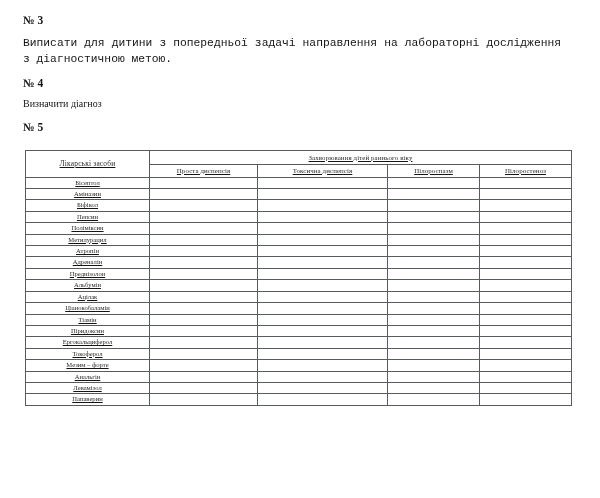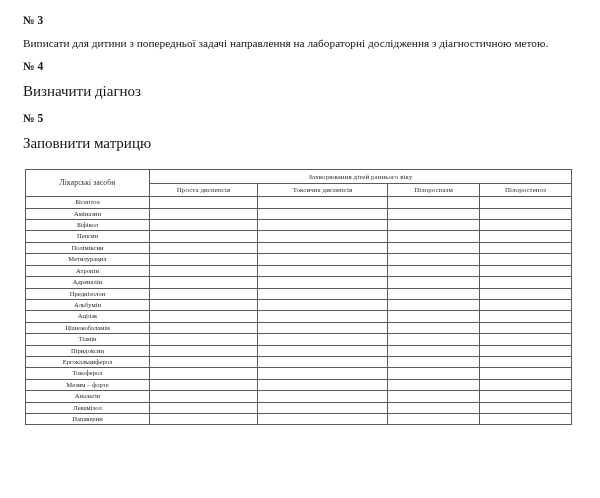--- a/index.html
+++ b/index.html
@@ -35,32 +35,34 @@
     line-height: 1.2;
     margin: 0 0 7px 0;
   }
 
   .q-body {
     font-size: 11.3px;
     line-height: 1.45;
     margin: 0 16px 9px 0;
     text-align: justify;
     text-justify: inter-word;
+    font-family: Liberation Mono, monospace;
   }
 
   .q-line {
-    font-size: 15px;
+    font-size: 10px;
     line-height: 1.45;
     margin: 0 0 9px 0;
   }
 
   
   .matrix-wrap {
     margin-top: 15px;
     padding-left: 2px;
+    text-decoration: underline;
   }
 
   table.matrix {
     border-collapse: collapse;
     width: 546px;
     table-layout: fixed;
     font-size: 6.7px;
   }
 
   table.matrix td,
@@ -122,21 +124,20 @@
   <div class="content">
 
     <div class="q-label">№ 3</div>
     <p class="q-body">Виписати для дитини з попередньої задачі направлення на лабораторні дослідження з діагностичною метою.</p>
 
     <div class="q-label">№ 4</div>
 
     <div class="q-line">Визначити  діагноз</div>
 
     <div class="q-label">№ 5</div>
-    <div class="q-line">Заповнити матрицю</div>
 
     <div class="matrix-wrap">
       <table class="matrix">
         <colgroup>
           <col class="c-drug">
             <col class="c-d1">
             <col class="c-d2">
             <col class="c-d3">
             <col class="c-d4">
         </colgroup>

